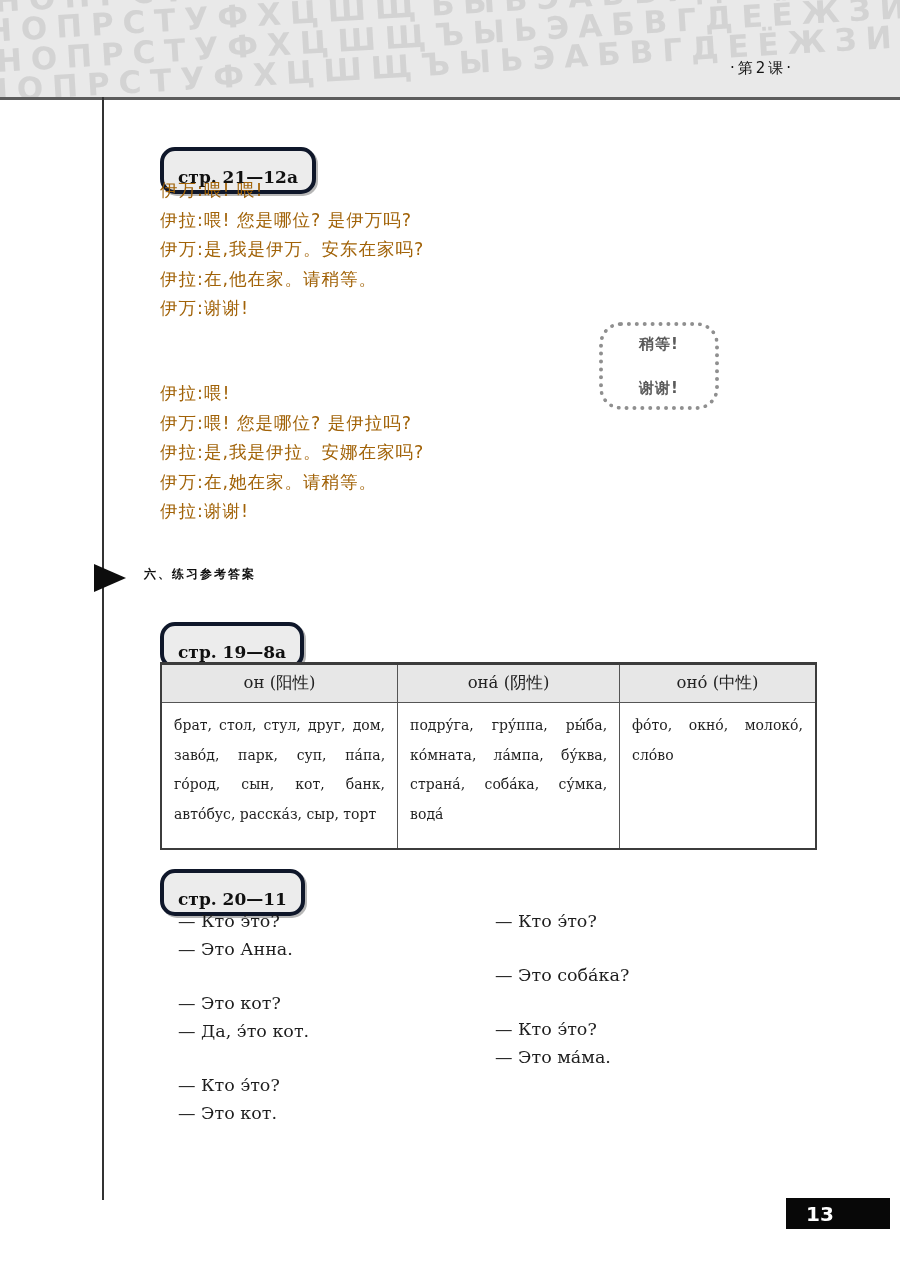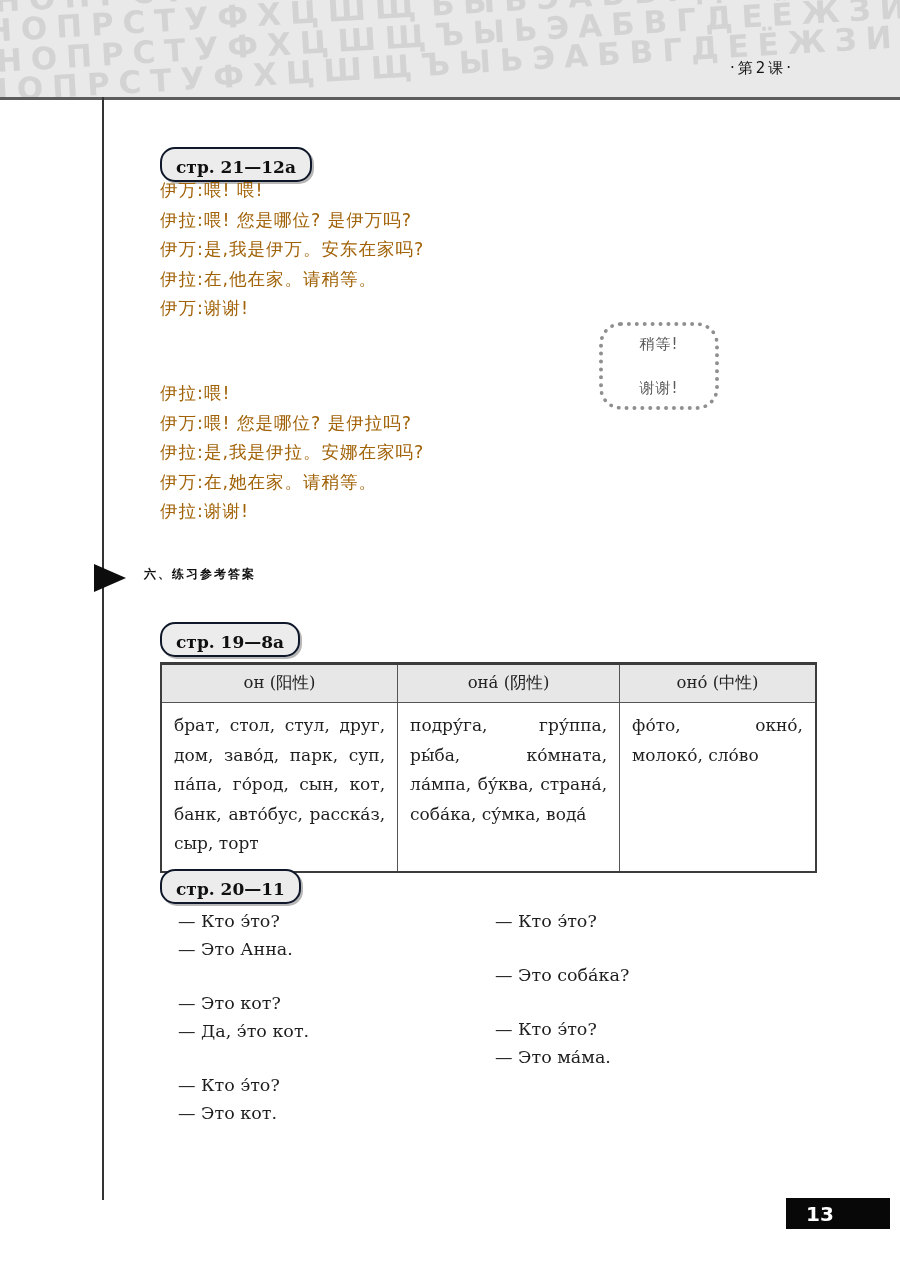--- a/index.html
+++ b/index.html
@@ -37,22 +37,22 @@
   .v-rule {
     position:absolute; left:102px; top:97px; width:2px; height:1103px;
     background:#333333;
   }
 
   
   .pill {
     position:absolute; display:inline-block;
     font-family:"DejaVu Serif", serif; font-weight:bold; font-size:17px;
     color:#101010; background:#ececec;
-    border:2px solid #0f172a; border-radius:15px;
-    padding:8px 14px 3px; box-shadow:2px 2px 0 #b7b7b7;
+    border:4px solid #0f172a; border-radius:15px;
+    padding:16px 14px 3px; box-shadow:2px 2px 0 #b7b7b7;
     white-space:nowrap;
   }
   .pill-1 { left:160px; top:147px; }
   .pill-2 { left:160px; top:622px; }
   .pill-3 { left:160px; top:869px; }
 
   
   .dialog { position:absolute; left:160px; width:470px;
     font-family:"DejaVu Sans", sans-serif; font-size:17.5px;
     color:#a16207; letter-spacing:1px; }
@@ -60,20 +60,21 @@
   .dialog-1 { top:176px; }
   .dialog-2 { top:379px; }
 
   
   .note-box {
     position:absolute; left:599px; top:322px; width:112px; height:80px;
     border:4px dotted #8f8f8f; border-radius:22px;
     display:flex; flex-direction:column; align-items:center; justify-content:center;
     gap:25px; color:#5a5a5a; font-family:"DejaVu Sans", sans-serif; font-size:15px;
     letter-spacing:1px;
+    font-weight:bold;
   }
 
   
   .section-marker {
     position:absolute; left:94px; top:564px; width:0; height:0;
     border-top:14px solid transparent; border-bottom:14px solid transparent;
     border-left:32px solid #0d0d0d;
   }
   .section-title {
     position:absolute; left:144px; top:566px; margin:0;
@@ -90,21 +91,21 @@
   .t-row { display:flex; }
   .t-c1 { flex:0 0 36%; box-sizing:border-box; }
   .t-c2 { flex:0 0 34%; box-sizing:border-box; }
   .t-c3 { flex:0 0 30%; box-sizing:border-box; }
   .t-hcell {
     background:#e7e7e7; text-align:center; padding:7px 4px 8px;
     font-size:16.5px; color:#222222; border-bottom:1px solid #555555;
   }
   .t-hcell + .t-hcell, .t-cell + .t-cell { border-left:1px solid #555555; }
   .t-cell {
-    padding:8px 12px 12px; font-size:17px; line-height:29.5px;
+    padding:8px 12px 12px; font-size:14px; line-height:29.5px;
     color:#1f1f1f; text-align:justify; min-height:145px; background:#ffffff;
   }
 
   
   .qa-col {
     position:absolute; top:903px; font-family:"DejaVu Serif", serif;
     font-size:17.5px; color:#1d1d1d;
   }
   .qa-left  { left:178px; width:300px; }
   .qa-right { left:495px; width:330px; }

